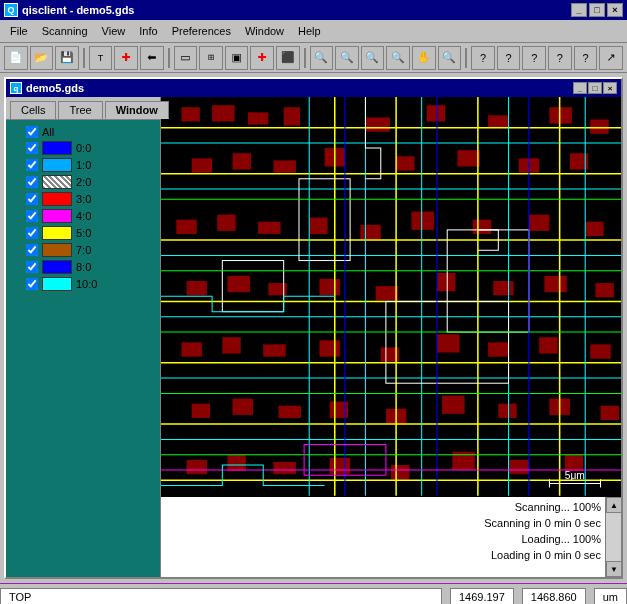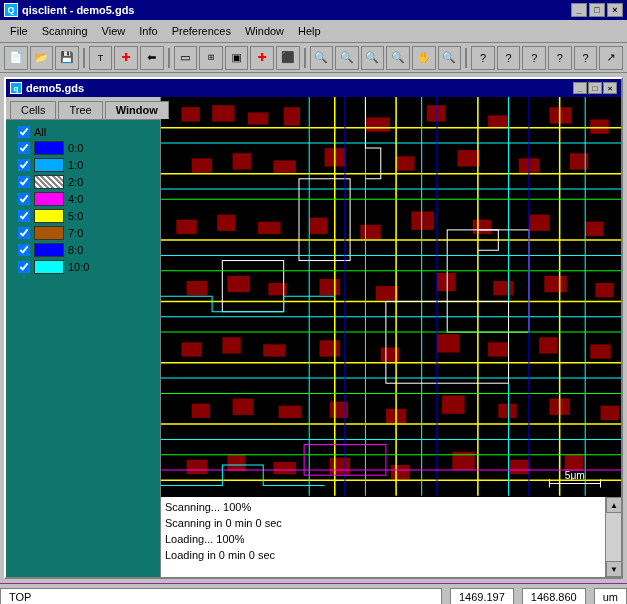--- a/index.html
+++ b/index.html
@@ -180,21 +180,21 @@
       color: black;
     }
     .tab.active {
       background: #c0c0c0;
       border-bottom: 1px solid #c0c0c0;
       font-weight: bold;
       z-index: 1;
     }
     .tab-content {
       border-top: 1px solid #808080;
-      padding: 6px 12px;
+      padding: 6px 20px;
       flex: 1;
       overflow-y: auto;
     }
 
     
     .layer-item {
       display: flex;
       align-items: center;
       gap: 4px;
       margin-bottom: 3px;
@@ -247,20 +247,21 @@
     .log-scroll {
       display: flex;
       height: 80px;
     }
     .log-text {
       flex: 1;
       background: white;
       padding: 2px 4px;
       font-size: 11px;
       overflow: hidden;
+      text-align: right;
     }
     .log-scrollbar {
       width: 16px;
       background: #c0c0c0;
       display: flex;
       flex-direction: column;
       border-left: 1px solid #808080;
     }
     .scroll-btn {
       width: 16px;
@@ -402,20 +403,25 @@
               <div class="layer-color" style="background: rgb(0, 170, 255);"></div>
               <span class="layer-label">1:0</span>
             </div>
             <div class="layer-item">
               <input type="checkbox" class="layer-checkbox" checked="" style="">
               <div class="layer-color hatch"></div>
               <span class="layer-label">2:0</span>
             </div>
             <div class="layer-item">
               <input type="checkbox" class="layer-checkbox" checked="" style="">
+              <div class="layer-color" style="background: rgb(255, 0, 0);"></div>
+              <span class="layer-label">3:0</span>
+            </div>
+            <div class="layer-item">
+              <input type="checkbox" class="layer-checkbox" checked="" style="">
               <div class="layer-color" style="background: rgb(255, 0, 255);"></div>
               <span class="layer-label">4:0</span>
             </div>
             <div class="layer-item">
               <input type="checkbox" class="layer-checkbox" checked="" style="">
               <div class="layer-color" style="background: rgb(255, 255, 0);"></div>
               <span class="layer-label">5:0</span>
             </div>
             <div class="layer-item">
               <input type="checkbox" class="layer-checkbox" checked="" style="">

